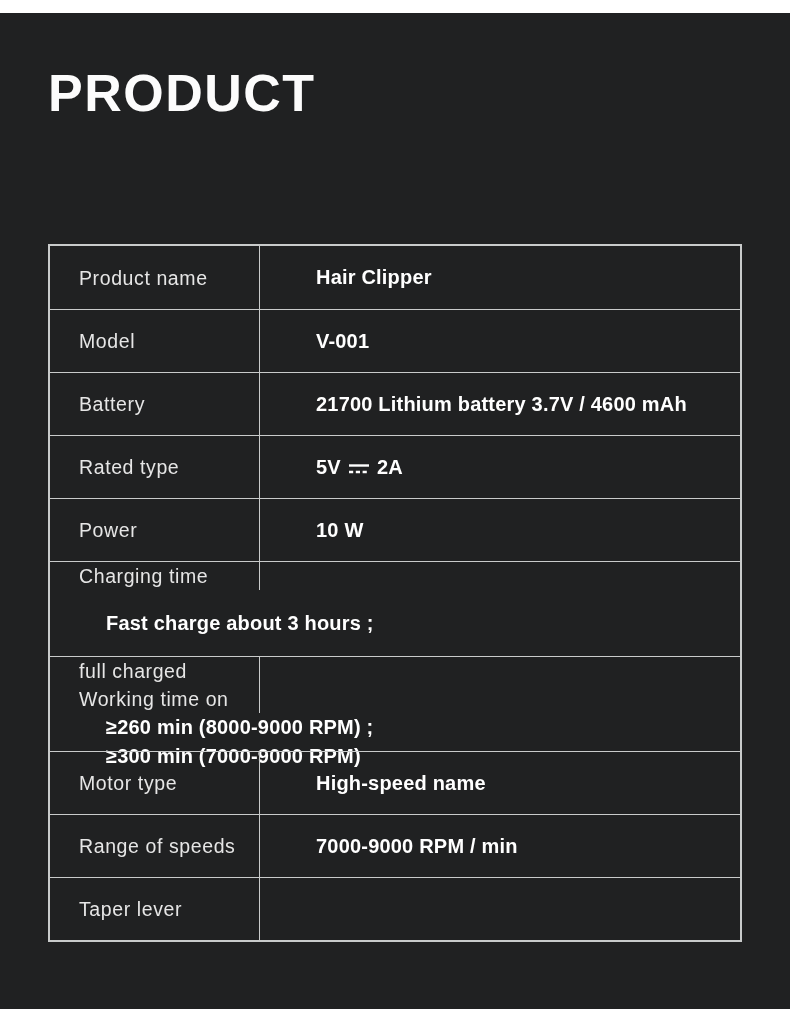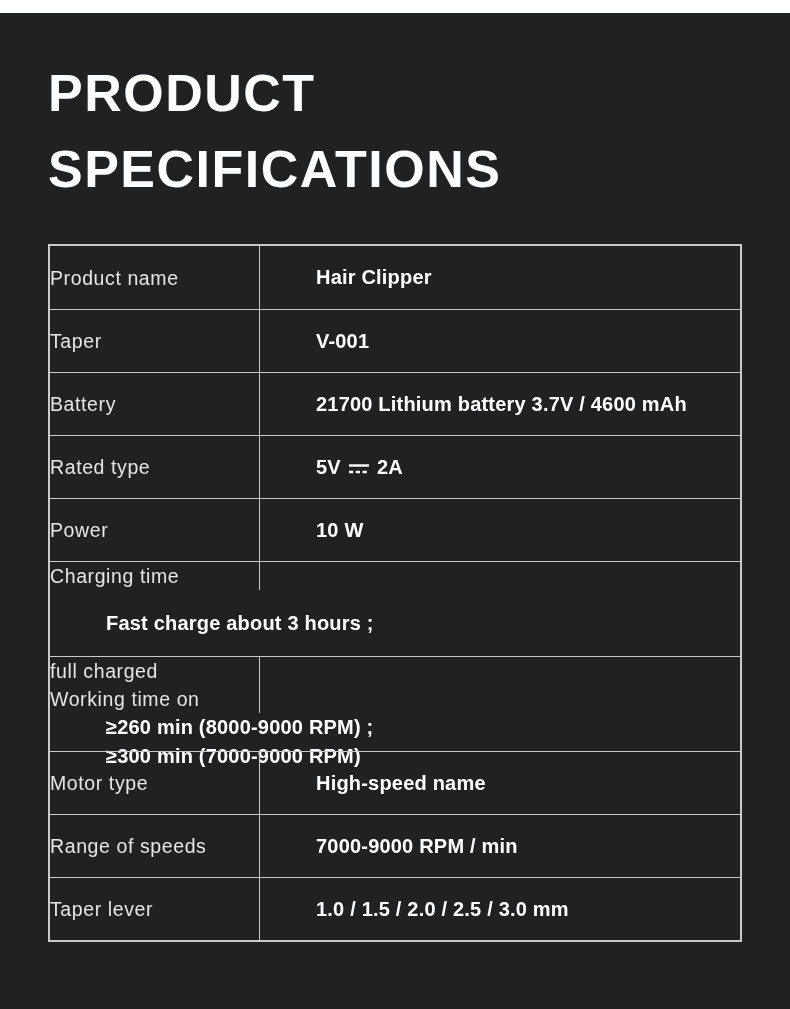--- a/index.html
+++ b/index.html
@@ -27,55 +27,54 @@
     border:2px solid var(--border,#cdcdcd);
     display:flex;flex-direction:column;
   }
   .row{
     display:flex;box-sizing:border-box;height:63px;
   }
   .row.tall{height:95px;flex-direction:column;}
   .row + .row{border-top:1px solid var(--border,#cdcdcd);}
   .cell{box-sizing:border-box;display:flex;flex-direction:column;justify-content:center;}
   .cell-label{
-    width:210px;
+    width:210px;padding-left:29px;
     border-right:1px solid var(--border,#cdcdcd);
     color:var(--label,#e6e6e6);
     font-size:19.5px;font-weight:400;letter-spacing:0.6px;line-height:28px;
   }
   .cell-value{
     flex:1;padding-left:56px;
     color:var(--value,#ffffff);
     font-size:20px;font-weight:700;letter-spacing:0.2px;line-height:29px;
   }
   .vline{white-space:nowrap;}
   .dc-sym{display:inline-block;vertical-align:-1px;margin:0 7px;}
 </style>
 </head>
 <body>
 
 <div class="canvas">
   <div class="topbar"></div>
   <div class="content">
     <h1 class="title">
       <span class="tline">PRODUCT</span>
-      <span class="tline">SPECIFICATIONS</span>
     </h1>
     <div class="spec-table" id="spec-table">
         <div class="row">
           <div class="cell cell-label">
             <div class="vline">Product name</div>
           </div>
           <div class="cell cell-value">
             <div class="vline">Hair Clipper</div>
           </div>
         </div>
         <div class="row">
           <div class="cell cell-label">
-            <div class="vline">Taper</div>
+            <div class="vline">Model</div>
           </div>
           <div class="cell cell-value">
             <div class="vline">V-001</div>
           </div>
         </div>
         <div class="row">
           <div class="cell cell-label">
             <div class="vline">Battery</div>
           </div>
           <div class="cell cell-value">
@@ -132,19 +131,16 @@
             <div class="vline">Range of speeds</div>
           </div>
           <div class="cell cell-value">
             <div class="vline">7000-9000 RPM / min</div>
           </div>
         </div>
         <div class="row">
           <div class="cell cell-label">
             <div class="vline">Taper lever</div>
           </div>
-          <div class="cell cell-value">
-            <div class="vline">1.0 / 1.5 / 2.0 / 2.5 / 3.0 mm</div>
-          </div>
         </div>
       </div>
   </div>
 </div>
 
 </body></html>

